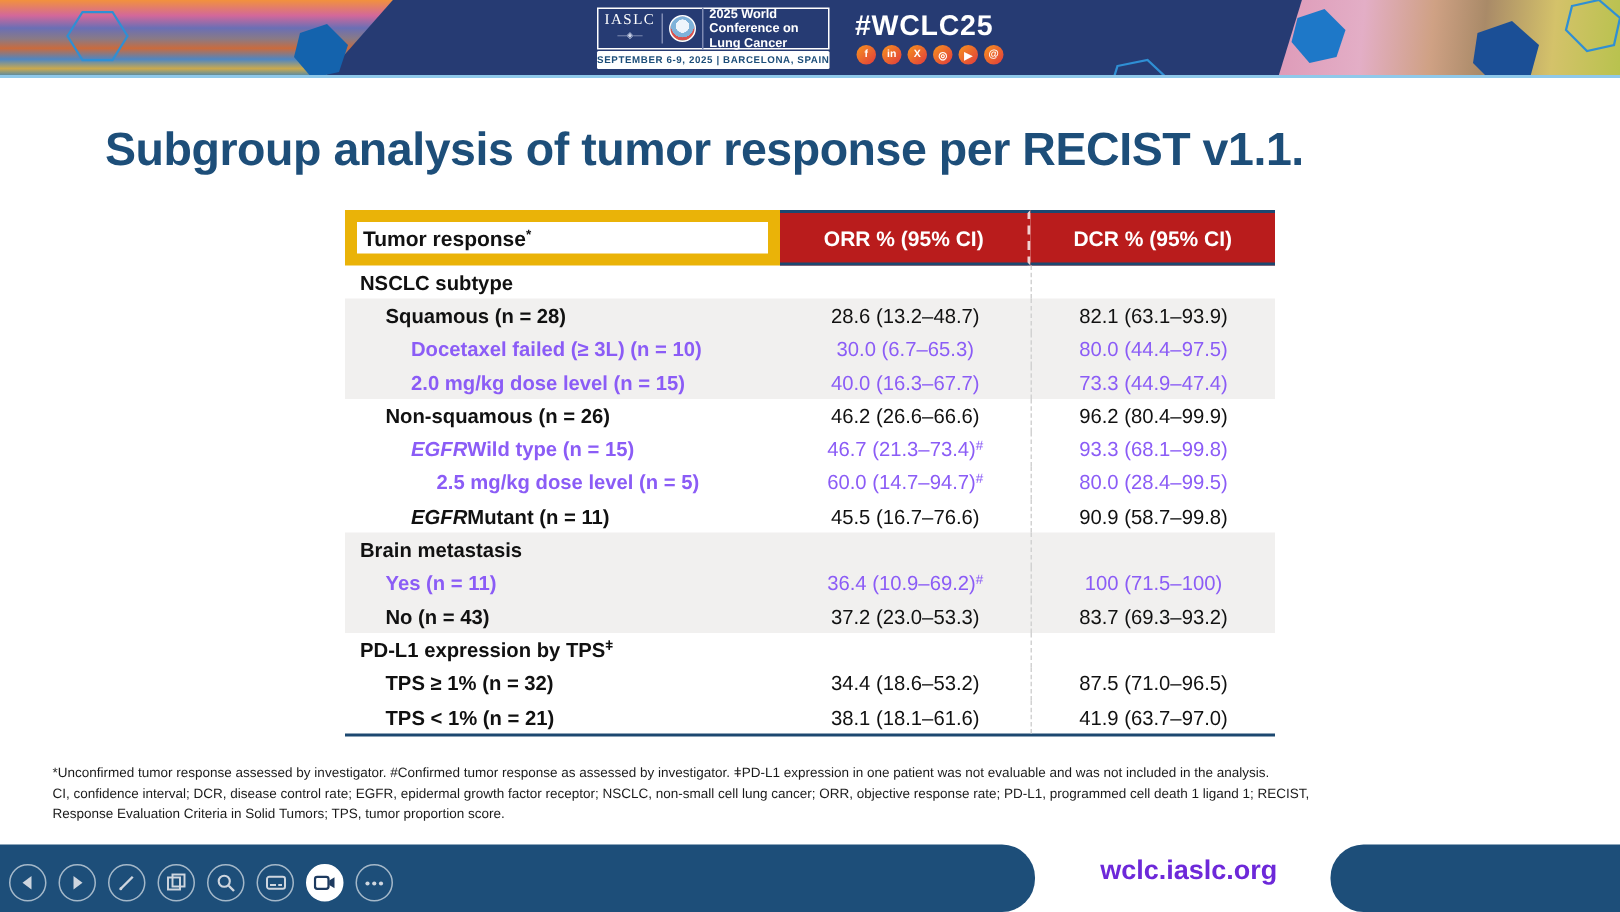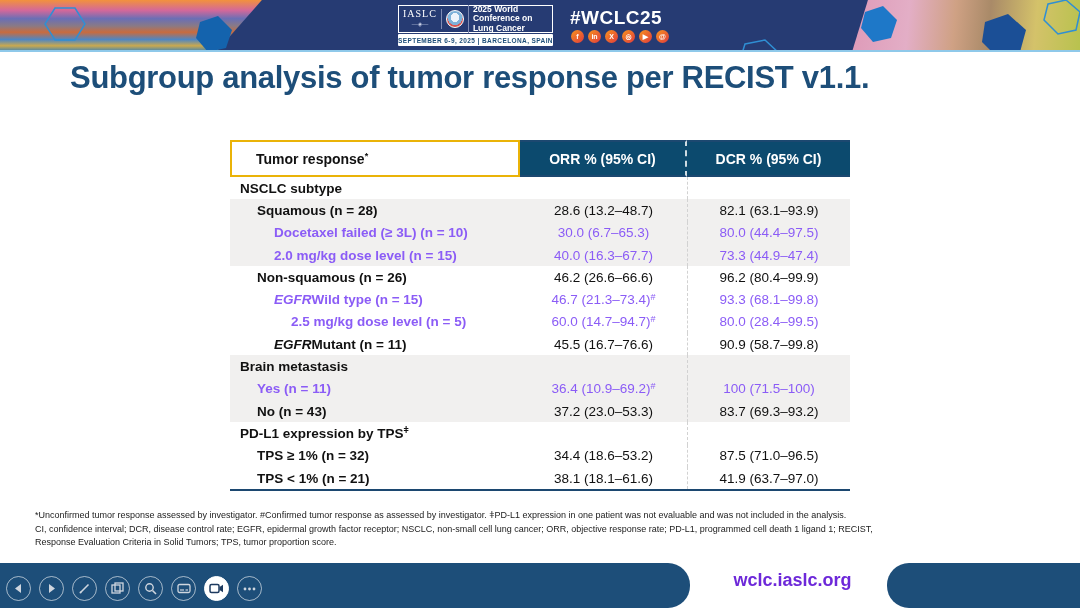--- a/index.html
+++ b/index.html
@@ -22,27 +22,27 @@
   .emblem { width:18px; height:18px; border-radius:50%; margin:0 4px; flex:0 0 auto;
     background:radial-gradient(circle at 50% 40%, #eef4fb 0 35%, #7fb2d9 36% 60%, #d9534f 61% 75%, #e8a33d 76% 100%); border:1px solid #fff; }
   .conf-title { color:#fff; font-size:8.5px; font-weight:bold; line-height:9.5px; padding-left:4px; border-left:1px solid #7f8bb3; }
   .date-bar { position:absolute; left:398px; top:34px; width:155px; height:12px; background:#fff; border-radius:1px; display:flex; align-items:center; justify-content:center; }
   .date-txt { color:#1d4e79; font-size:6.5px; font-weight:bold; letter-spacing:.4px; }
   .hashtag { position:absolute; left:570px; top:7px; color:#fff; font-size:19px; font-weight:bold; letter-spacing:.5px; }
   .socials { position:absolute; left:571px; top:30px; display:flex; gap:4px; }
   .soc { width:13px; height:13px; border-radius:50%; background:linear-gradient(135deg,#f7941d,#e03a3e); color:#fff; font-size:7px; font-weight:bold; display:flex; align-items:center; justify-content:center; cursor:pointer; }
 
   
-  .slide-title { position:absolute; left:70px; top:60px; width:980px; color:#1d4e79; font-size:31px; font-weight:bold; letter-spacing:-.3px; }
+  .slide-title { position:absolute; left:70px; top:82px; width:980px; color:#1d4e79; font-size:31px; font-weight:bold; letter-spacing:-.3px; }
 
   
   .rtable { position:absolute; left:230px; top:140px; width:620px; }
   .thead { display:flex; height:37px; font-size:14px; font-weight:bold; }
-  .th-label { width:290px; background:#fff; border:2px solid #eab308; color:#111; display:flex; align-items:center; padding-left:24px; }
-  .th-val { background:#0c4a6e; color:#fff; display:flex; align-items:center; justify-content:center; border-top:2px solid #1c4870; border-bottom:2px solid #1c4870; }
+  .th-label { width:290px; background:#fff; border:8px solid #eab308; color:#111; display:flex; align-items:center; padding-left:4px; }
+  .th-val { background:#b91c1c; color:#fff; display:flex; align-items:center; justify-content:center; border-top:2px solid #1c4870; border-bottom:2px solid #1c4870; }
   .th-orr { width:167px; border-right:2px dashed rgba(255,255,255,.8); }
   .th-dcr { width:163px; }
   .tbody { border-bottom:2px solid #1c4870; }
   .trow { display:flex; height:22.3px; font-size:13.5px; color:#111; align-items:stretch; }
   .trow.shade { background:#f1f0ef; }
   .trow.orange { color:#8b5cf6; }
   .c-label { width:290px; display:flex; align-items:center;font-weight:bold; }
   .c-orr { width:167px; display:flex; align-items:center; justify-content:center; }
   .c-dcr { width:163px; display:flex; align-items:center; justify-content:center; border-left:1px dashed #d2d2d2; }
   .rtable sup { font-size:9px; line-height:0; vertical-align:super; position:relative; top:-3px; }

